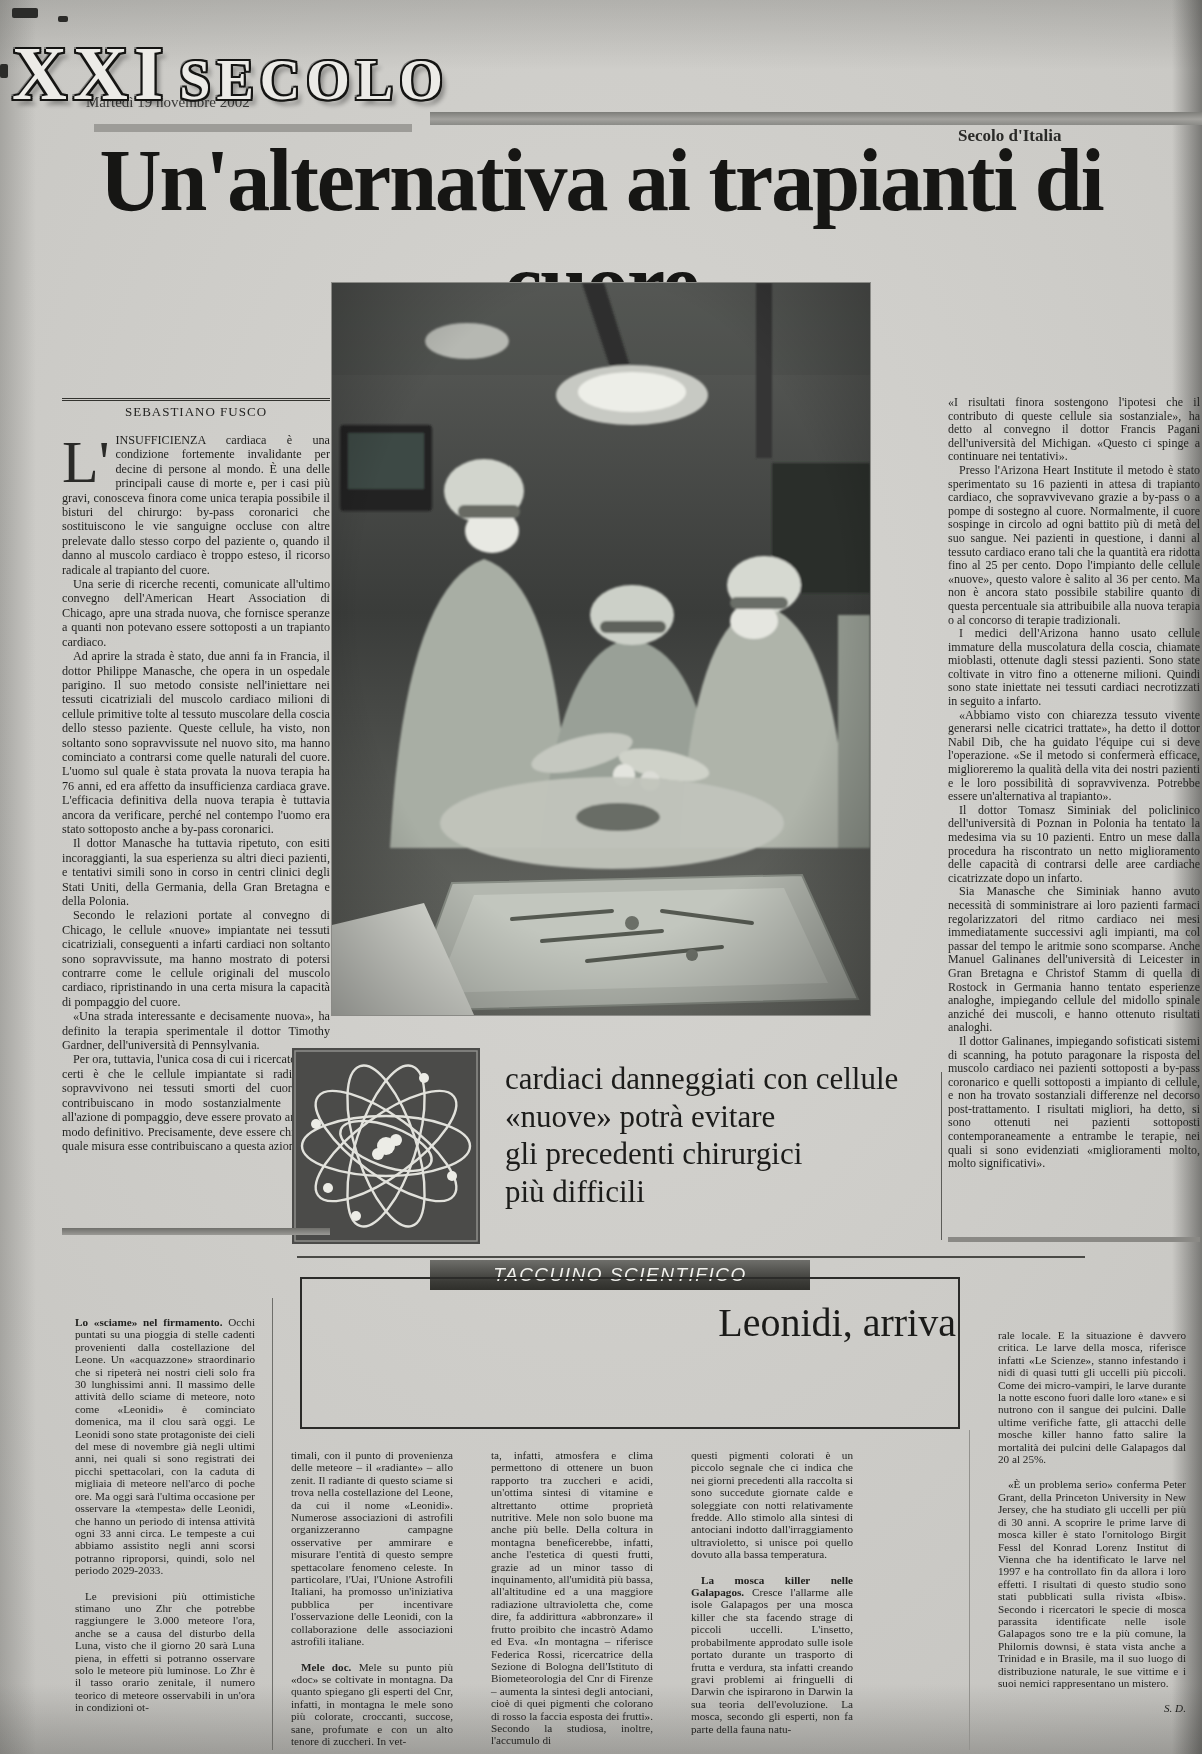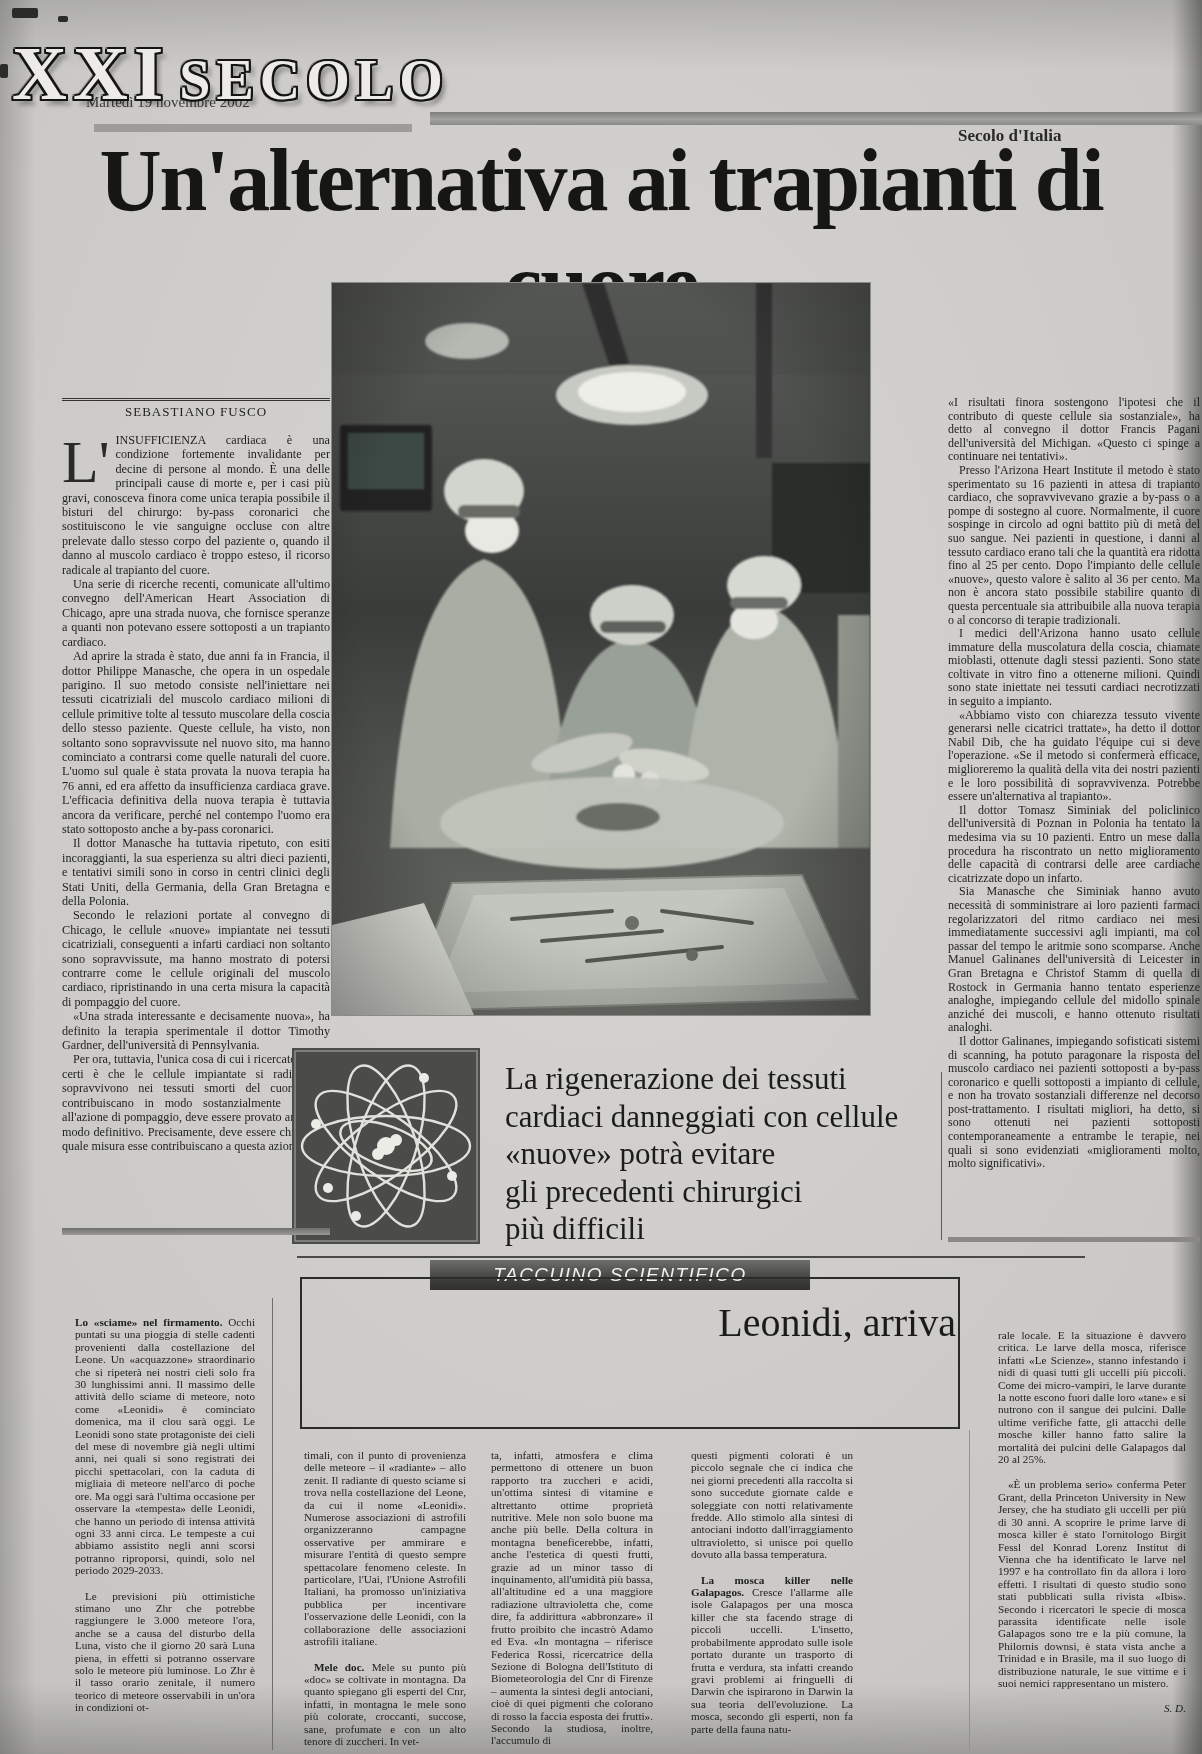--- a/index.html
+++ b/index.html
@@ -62,21 +62,21 @@
           font-weight:normal;font-style:italic;font-size:19px;letter-spacing:1.5px;color:#f1f1ed;}
   .leo-box{left:300px;top:1277px;width:656px;height:148px;border:2px solid #2b2b29;}
   .leo-head{left:300px;top:1300px;width:656px;text-align:right;
             font-size:40px;line-height:45px;color:#1b1b19;}
   .bcol{position:absolute;text-align:justify;overflow:hidden;
         font-size:11.2px;line-height:12.4px;}
   .bcol p{margin:13px;text-indent:10px;}
   .bcol p.np{text-indent:0;}
   .bcol b{font-weight:bold;}
   .bcol1{left:62px;top:1303px;width:206px;height:447px;}
-  .bcol2{left:291px;top:1436px;width:188px;height:314px;}
+  .bcol2{left:278px;top:1436px;width:188px;height:314px;}
   .bcol3{left:478px;top:1436px;width:188px;height:314px;}
   .bcol4{left:678px;top:1436px;width:188px;height:314px;}
   .bcol5{left:985px;top:1316px;width:214px;height:434px;}
   .sig{text-align:right;font-weight:normal;font-style:italic;text-indent:0;}
   .vsep1{left:272px;top:1298px;width:1px;height:452px;background:#6e6e6a;}
   .vsep2{left:969px;top:1430px;width:1px;height:320px;background:#93928e;}
 </style>
 </head>
 <body>
 
@@ -172,21 +172,21 @@
       <circle cx="300" cy="640" r="7" fill="#6b6f67"></circle>
       <circle cx="360" cy="672" r="6" fill="#6b6f67"></circle>
       <polygon points="0,642 92,620 142,732 0,732" fill="#dbddd6"></polygon>
       <rect width="538" height="732" fill="url(#vig)"></rect>
     </svg>
   </div>
 
   <div class="col col-right">
     <p class="np">«I risultati finora sostengono l'ipotesi che il contributo di queste cellule sia sostanziale», ha detto al convegno il dottor Francis Pagani dell'università del Michigan. «Questo ci spinge a continuare nei tentativi».</p>
     <p>Presso l'Arizona Heart Institute il metodo è stato sperimentato su 16 pazienti in attesa di trapianto cardiaco, che sopravvivevano grazie a by-pass o a pompe di sostegno al cuore. Normalmente, il cuore sospinge in circolo ad ogni battito più di metà del suo sangue. Nei pazienti in questione, i danni al tessuto cardiaco erano tali che la quantità era ridotta fino al 25 per cento. Dopo l'impianto delle cellule «nuove», questo valore è salito al 36 per cento. Ma non è ancora stato possibile stabilire quanto di questa percentuale sia attribuibile alla nuova terapia o al concorso di terapie tradizionali.</p>
-    <p>I medici dell'Arizona hanno usato cellule immature della muscolatura della coscia, chiamate mioblasti, ottenute dagli stessi pazienti. Sono state coltivate in vitro fino a ottenerne milioni. Quindi sono state iniettate nei tessuti cardiaci necrotizzati in seguito a impianto.</p>
+    <p>I medici dell'Arizona hanno usato cellule immature della muscolatura della coscia, chiamate mioblasti, ottenute dagli stessi pazienti. Sono state coltivate in vitro fino a ottenerne milioni. Quindi sono state iniettate nei tessuti cardiaci necrotizzati in seguito a infarto.</p>
     <p>«Abbiamo visto con chiarezza tessuto vivente generarsi nelle cicatrici trattate», ha detto il dottor Nabil Dib, che ha guidato l'équipe cui si deve l'operazione. «Se il metodo si confermerà efficace, miglioreremo la qualità della vita dei nostri pazienti e le loro possibilità di sopravvivenza. Potrebbe essere un'alternativa al trapianto».</p>
     <p>Il dottor Tomasz Siminiak del policlinico dell'università di Poznan in Polonia ha tentato la medesima via su 10 pazienti. Entro un mese dalla procedura ha riscontrato un netto miglioramento delle capacità di contrarsi delle aree cardiache cicatrizzate dopo un infarto.</p>
     <p>Sia Manasche che Siminiak hanno avuto necessità di somministrare ai loro pazienti farmaci regolarizzatori del ritmo cardiaco nei mesi immediatamente successivi agli impianti, ma col passar del tempo le aritmie sono scomparse. Anche Manuel Galinanes dell'università di Leicester in Gran Bretagna e Christof Stamm di quella di Rostock in Germania hanno tentato esperienze analoghe, impiegando cellule del midollo spinale anziché dei muscoli, e hanno ottenuto risultati analoghi.</p>
     <p>Il dottor Galinanes, impiegando sofisticati sistemi di scanning, ha potuto paragonare la risposta del muscolo cardiaco nei pazienti sottoposti a by-pass coronarico e quelli sottoposti a impianto di cellule, e non ha trovato sostanziali differenze nel decorso post-trattamento. I risultati migliori, ha detto, si sono ottenuti nei pazienti sottoposti contemporaneamente a entrambe le terapie, nei quali si sono evidenziati «miglioramenti molto, molto significativi».</p>
   </div>
 
   <div class="abs atom">
     <svg width="188" height="196" viewBox="0 0 188 196">
       <defs>
           <filter id="soft2">
@@ -210,21 +210,20 @@
         <circle cx="24" cy="76" r="5"></circle>
           <circle cx="160" cy="128" r="5"></circle>
           <circle cx="64" cy="168" r="5"></circle>
         <circle cx="132" cy="30" r="5"></circle>
           <circle cx="36" cy="140" r="5"></circle>
       </g>
     </svg>
   </div>
 
   <div class="abs pullquote">
-    <div>La rigenerazione dei tessuti</div>
     <div>cardiaci danneggiati con cellule</div>
     <div>«nuove» potrà evitare</div>
     <div>gli precedenti chirurgici</div>
     <div>più difficili</div>
   </div>
   <div class="abs vrule-pq"></div>
   <div class="abs endbar-left"></div>
   <div class="abs endbar-right"></div>
 
   <div class="abs tacc-rule"></div>

